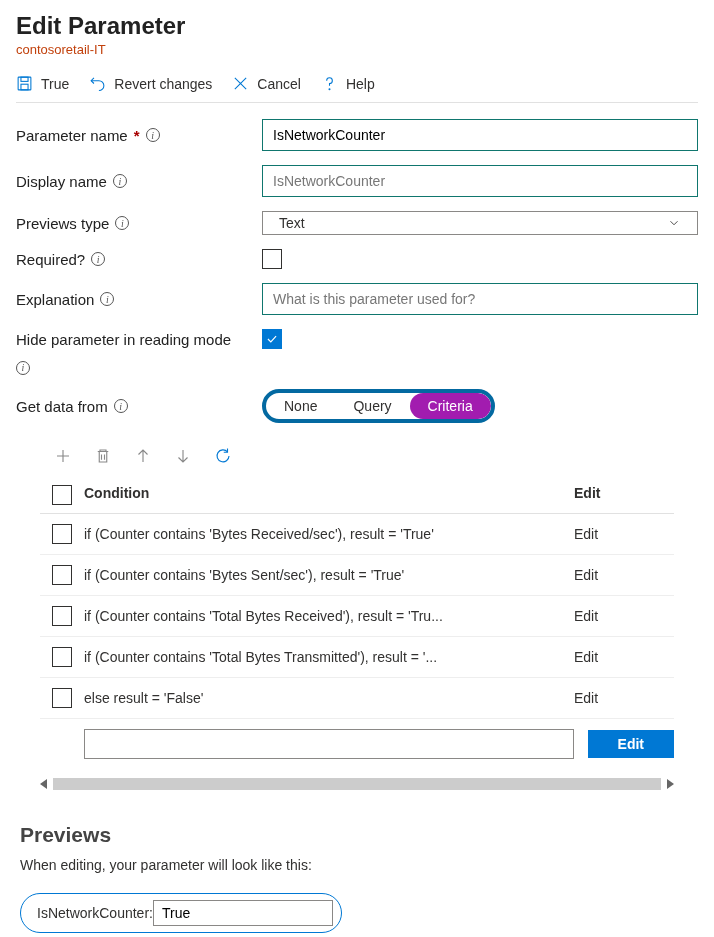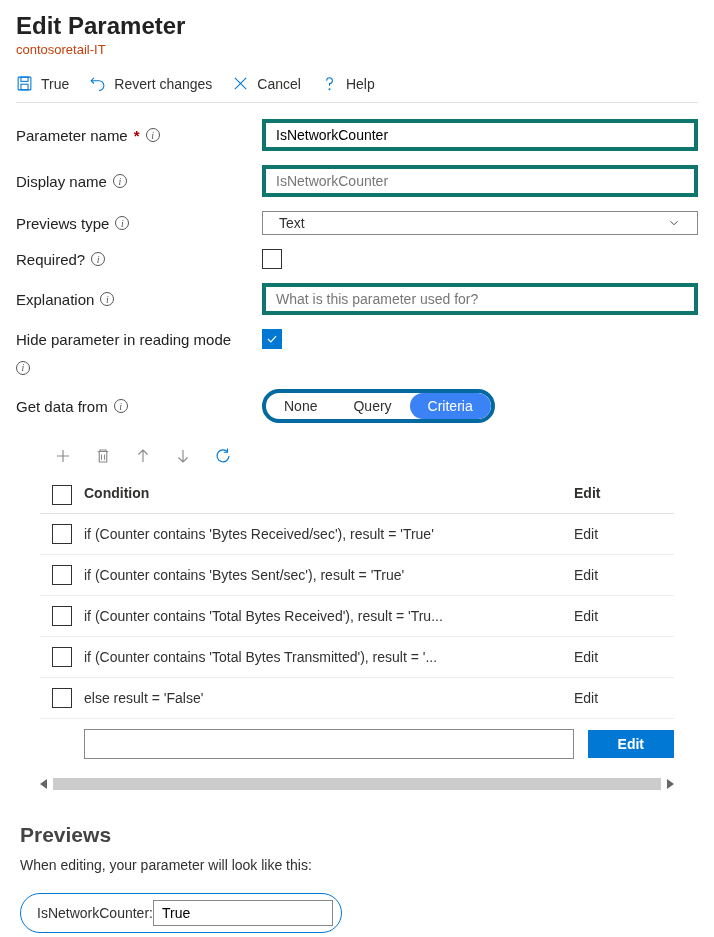--- a/index.html
+++ b/index.html
@@ -8,30 +8,30 @@
     .header-title { font-size: 24px; font-weight: 600; color: #222; }
     .header-sub { font-size: 13px; color: #c2410c; margin-top: 2px; }
     .toolbar { display: flex; gap: 20px; margin-top: 18px; align-items: center; border-bottom: 1px solid #e1e1e1; padding-bottom: 10px; }
     .toolbar-btn { display: flex; align-items: center; gap: 8px; font-size: 14px; color: #323130; cursor: pointer; }
     .toolbar-btn svg { width: 17px; height: 17px; }
     .form { margin-top: 16px; }
     .form-row { display: flex; align-items: center; margin-bottom: 14px; }
     .form-label { width: 246px; font-size: 15px; color: #222; display: flex; align-items: center; gap: 6px; }
     .req { color: #a80000; font-weight: bold; }
     .info-icon { width: 14px; height: 14px; border: 1px solid #555; border-radius: 50%; display: inline-flex; align-items: center; justify-content: center; font-size: 10px; color: #555; font-style: italic; font-family: serif; }
-    .input { flex: 1; border: 4px solid #0f766e; padding: 6px 10px; font-size: 14px; height: 32px; }
+    .input { flex: 1; border: 1px solid #0f766e; padding: 6px 10px; font-size: 14px; height: 32px; }
     .input::placeholder { color: #777; }
     .select { flex: 1; border: 1px solid #8a8886; padding: 6px 16px; font-size: 14px; height: 24px; display: flex; justify-content: space-between; align-items: center; cursor: pointer; }
     .chev { width: 14px; height: 14px; }
     .checkbox-sq { width: 20px; height: 20px; border: 1px solid #323130; cursor: pointer; display: inline-flex; align-items: center; justify-content: center; }
     .checkbox-sq.checked { background: #0078d4; border-color: #0078d4; }
     .checkbox-sq.checked svg { width: 14px; height: 14px; stroke: #fff; stroke-width: 2; fill: none; }
     .pill-group { display: flex; border: 4px solid #0369a1; border-radius: 18px; overflow: hidden; }
     .pill { padding: 5px 18px; font-size: 14px; cursor: pointer; }
-    .pill.active { background: #3b82f6; color: #fff; border-radius: 18px; }
+    .pill.active { background: #a21caf; color: #fff; border-radius: 18px; }
     .criteria-toolbar { display: flex; gap: 22px; margin: 24px 0 12px 38px; }
     .criteria-toolbar svg { width: 18px; height: 18px; cursor: pointer; }
     .table-wrap { margin: 0 24px; }
     .thr { display: flex; border-bottom: 1px solid #e1e1e1; padding: 8px 0; font-weight: 600; font-size: 14px; }
     .trow { display: flex; align-items: center; border-bottom: 1px solid #eee; padding: 10px 0; font-size: 14px; }
     .col-chk { width: 44px; display: flex; justify-content: center; }
     .col-cond { flex: 1; white-space: nowrap; overflow: hidden; text-overflow: ellipsis; padding-right: 10px; }
     .col-edit { width: 100px; }
     .edit-link { cursor: pointer; color: #323130; }
     .last-row { display: flex; align-items: center; padding: 10px 0; gap: 14px; }

